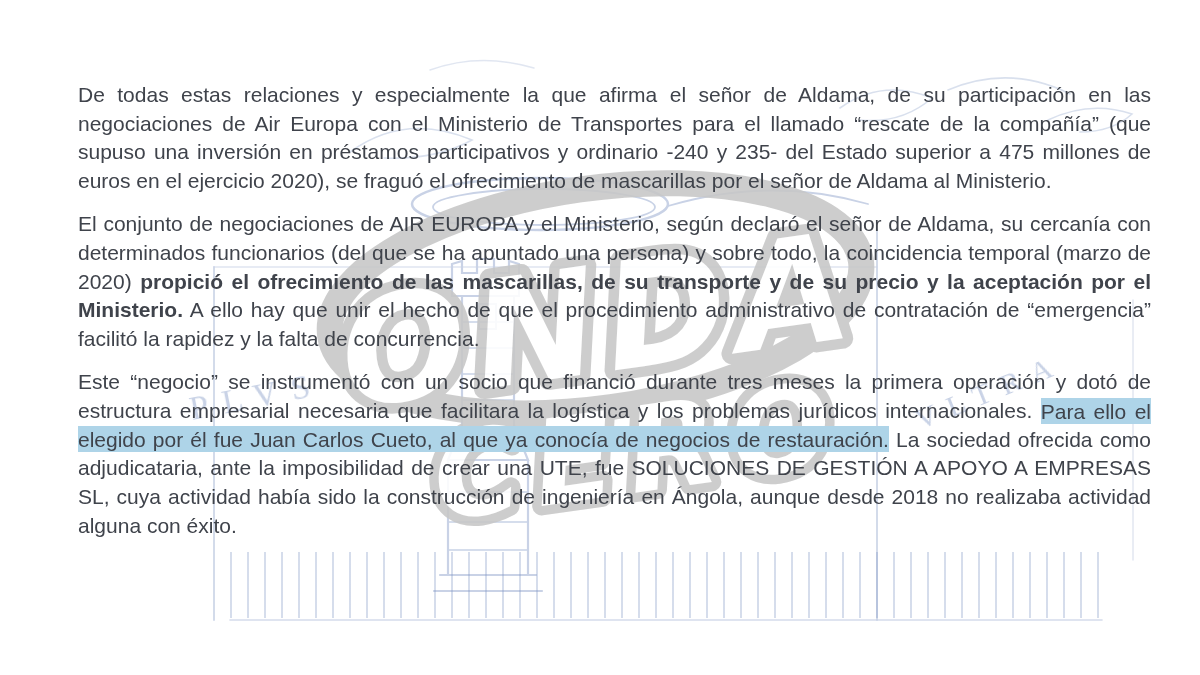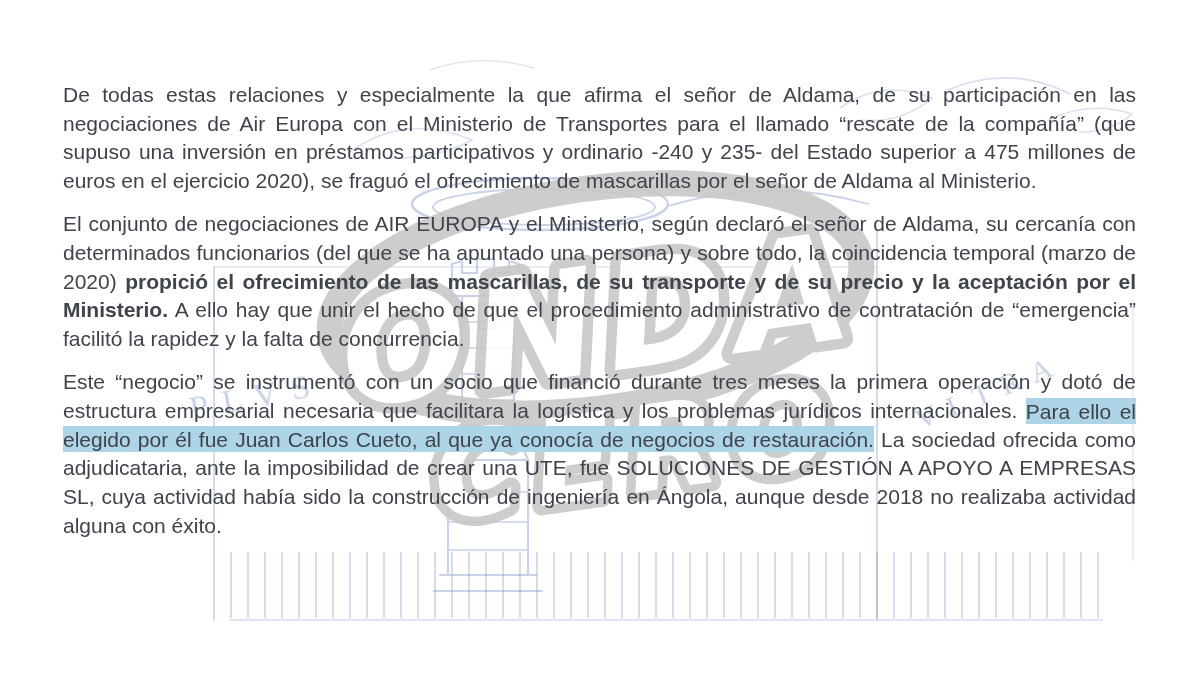--- a/index.html
+++ b/index.html
@@ -29,21 +29,21 @@
   .logo-text{
     fill:#fff;stroke:var(--logo,#c7c7c7);paint-order:stroke;stroke-linejoin:round;
     font-family:"DejaVu Sans",sans-serif;font-weight:bold;font-style:italic;
     text-anchor:middle;letter-spacing:8px;
   }
   .logo-onda{font-size:148px;stroke-width:21px;}
   .logo-cero{font-size:118px;stroke-width:19px;letter-spacing:14px;}
 
   
   .content{
-    position:absolute;left:63px;top:81px;width:1073px;
+    position:absolute;left:78px;top:81px;width:1073px;
     color:var(--text,#3f434b);
     font-size:21px;line-height:28.7px;text-align:justify;
   }
   .content p{margin:0 0 14.5px 0;}
   .seg-bold{font-weight:bold;}
   .seg-highlight{
     background:var(--highlight,#aed4e8);
     padding:1.5px 0;
     box-decoration-break:clone;-webkit-box-decoration-break:clone;
   }

